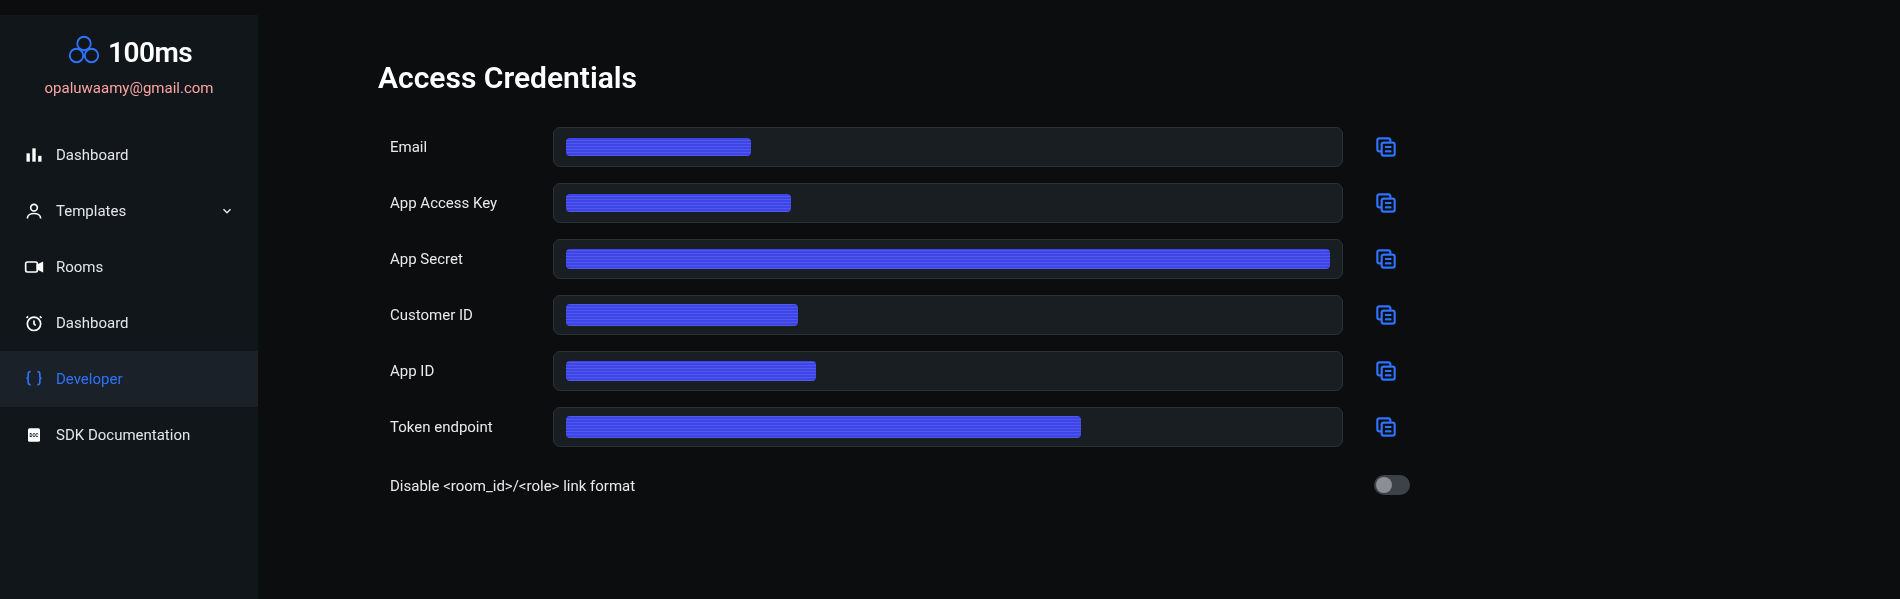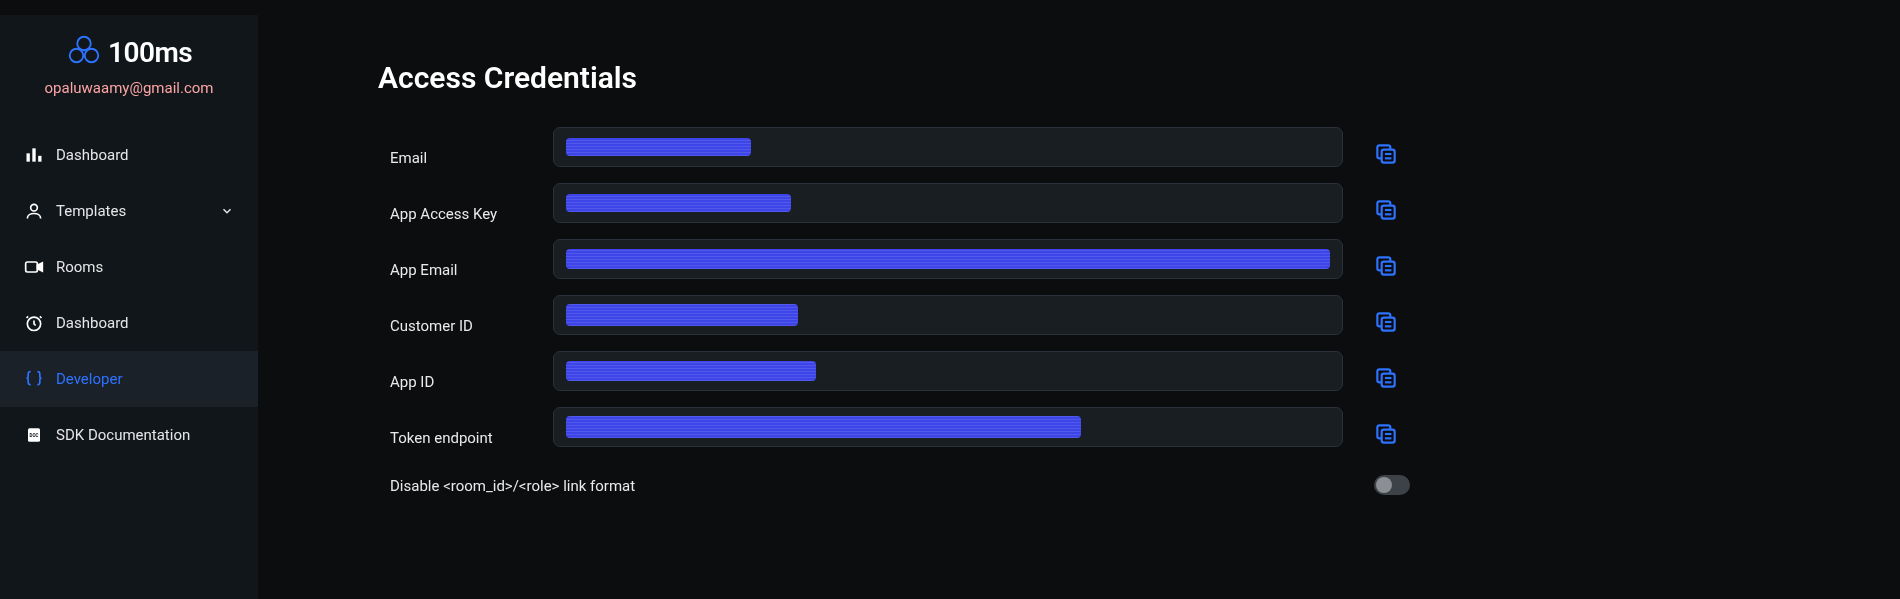--- a/index.html
+++ b/index.html
@@ -101,21 +101,21 @@
       background: #0b0d0e;
       padding: 45px 0 0 120px;
     }
     .page-title {
       font-size: 30px;
       font-weight: 600;
       margin-bottom: 32px;
     }
     .cred-row {
       display: flex;
-      align-items: flex-end;
+      align-items: center;
       margin-bottom: 16px;
     }
     .cred-label {
       width: 175px;
       font-size: 15px;
       color: #e9eaeb;
       padding-left: 12px;
     }
     .cred-field {
       width: 790px;
@@ -305,21 +305,21 @@
         <svg viewBox="0 0 24 24" width="26" height="26" fill="none" stroke="#2d73ff" stroke-width="2">
           <rect x="8" y="8" width="12" height="12" rx="2"></rect>
           <path d="M16 8V6a2 2 0 0 0-2-2H6a2 2 0 0 0-2 2v8a2 2 0 0 0 2 2h2"></path>
           <line x1="11" y1="12" x2="17" y2="12"></line>
           <line x1="11" y1="16" x2="17" y2="16"></line>
         </svg>
       </span>
     </div>
 
     <div class="cred-row">
-      <div class="cred-label">App Email</div>
+      <div class="cred-label">App Secret</div>
       <div class="cred-field">
         <div class="redacted w3"></div>
       </div>
       <span class="copy-btn">
         <svg viewBox="0 0 24 24" width="26" height="26" fill="none" stroke="#2d73ff" stroke-width="2">
           <rect x="8" y="8" width="12" height="12" rx="2"></rect>
           <path d="M16 8V6a2 2 0 0 0-2-2H6a2 2 0 0 0-2 2v8a2 2 0 0 0 2 2h2"></path>
           <line x1="11" y1="12" x2="17" y2="12"></line>
           <line x1="11" y1="16" x2="17" y2="16"></line>
         </svg>

